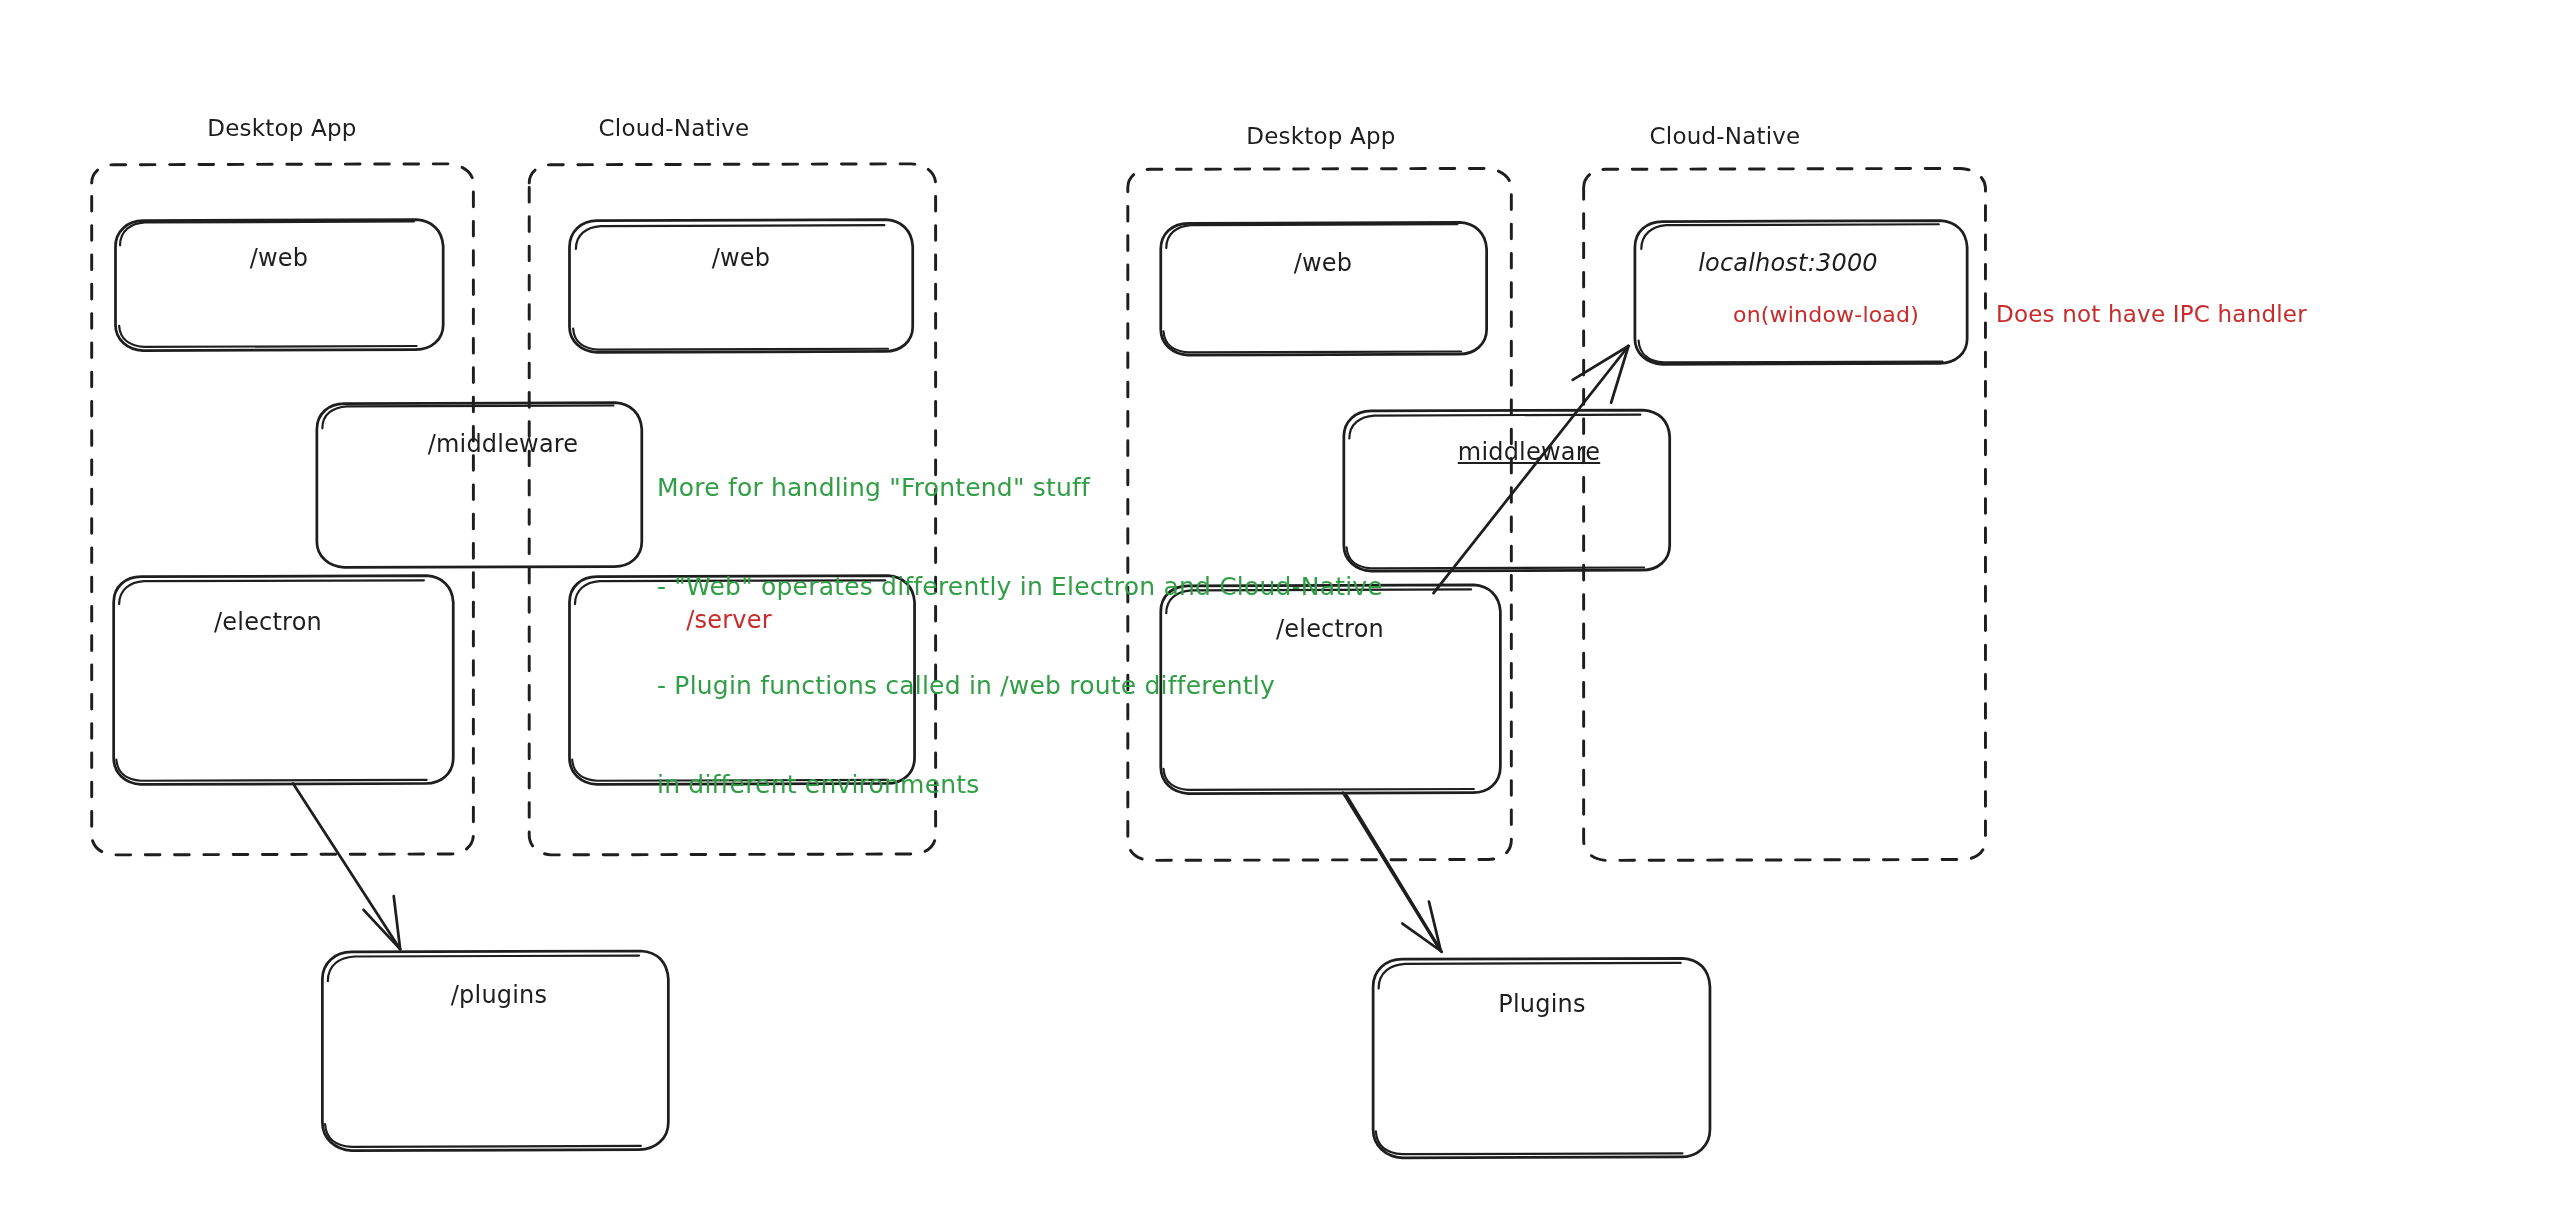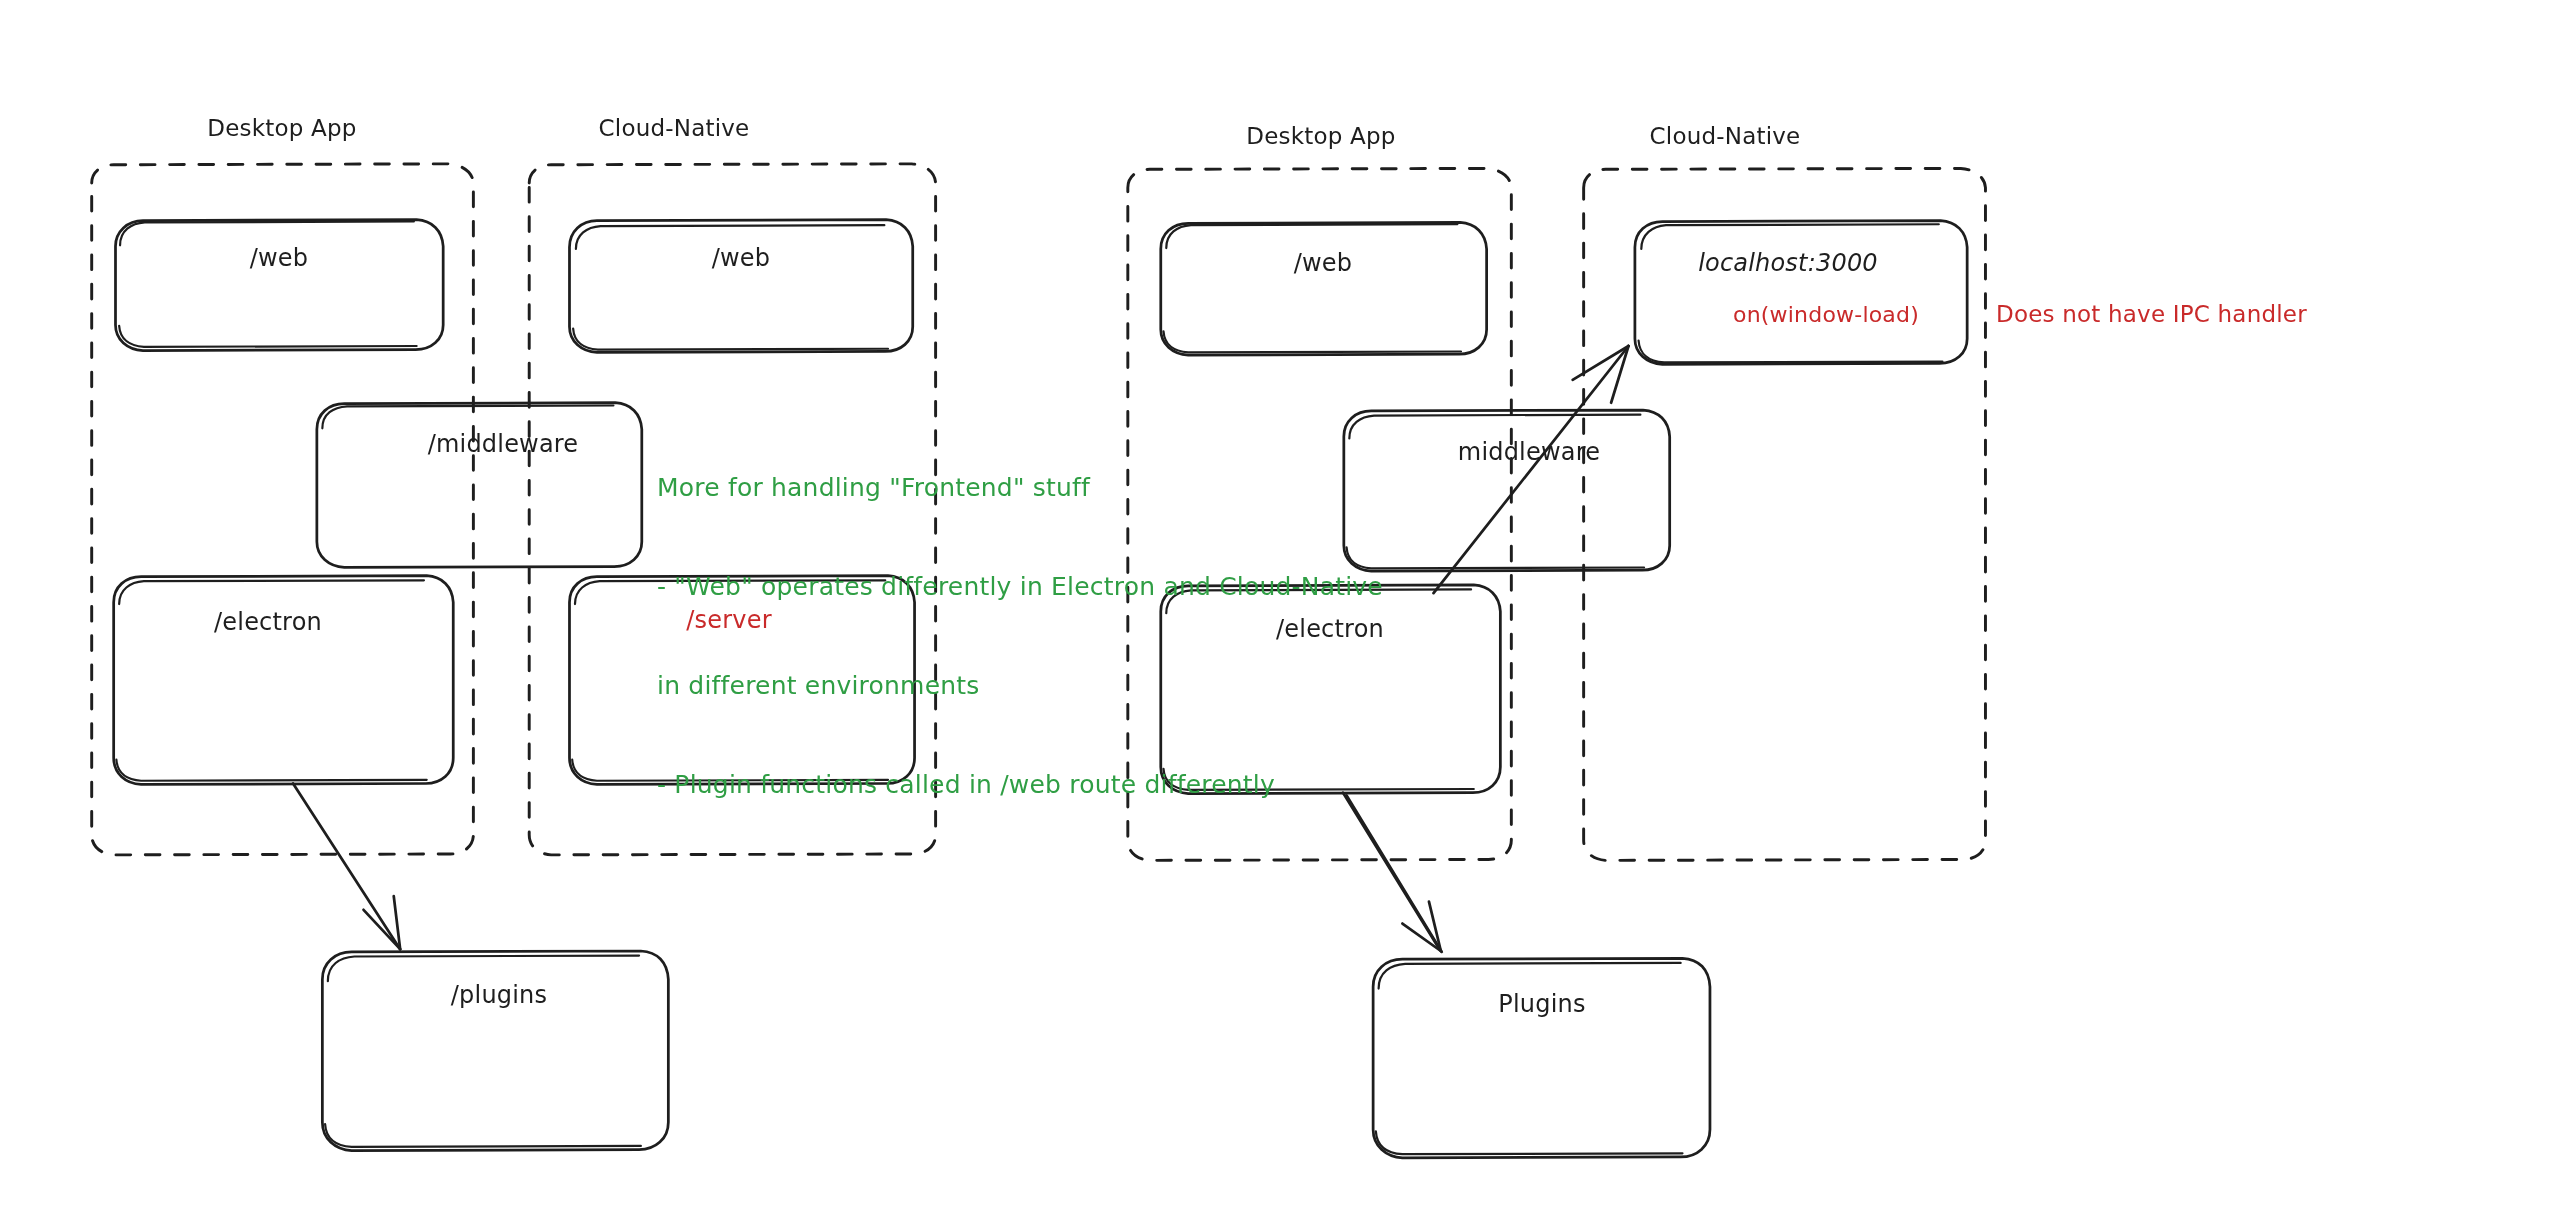--- a/index.html
+++ b/index.html
@@ -193,32 +193,32 @@
 <div class="lbl box-title" style="left:279px; top:244px;">/web</div>
 <div class="lbl box-title" style="left:741px; top:244px;">/web</div>
 <div class="lbl box-title" style="left:503px; top:430px;">/middleware</div>
 <div class="lbl box-title" style="left:268px; top:608px;">/electron</div>
 <div class="lbl box-title red-title" style="left:729px; top:606px;">/server</div>
 <div class="lbl box-title" style="left:499px; top:981px;">/plugins</div>
 
 <div class="lbl note-green" style="left:657px; top:405px;">
   <div>More for handling "Frontend" stuff</div>
   <div>- "Web" operates differently in Electron and Cloud-Native</div>
+  <div>- Plugin functions called in /web route differently</div>
   <div>in different environments</div>
-  <div>- Plugin functions called in /web route differently</div>
 </div>
 
 <div class="lbl group-title" style="left:1321px; top:123px;">Desktop App</div>
 <div class="lbl group-title" style="left:1725px; top:123px;">Cloud-Native</div>
 
 <div class="lbl box-title" style="left:1323px; top:249px;">/web</div>
 
 <div class="lbl box-title" style="left:1788px; top:249px;font-style:italic;">localhost:3000</div>
 <div class="lbl red-sub" style="left:1826px; top:302px;">on(window-load)</div>
 
-<div class="lbl box-title" style="left:1529px; top:438px;">middleware</div>
+<div class="lbl box-title" style="left:1529px; top:438px;text-decoration:underline;">middleware</div>
 <div class="lbl box-title" style="left:1330px; top:615px;">/electron</div>
 <div class="lbl box-title" style="left:1542px; top:990px;">Plugins</div>
 
 <div class="lbl note-red" style="left:1996px; top:236px;">
   <div>Does not have IPC handler</div>
 </div>
 
 
 </body></html>

